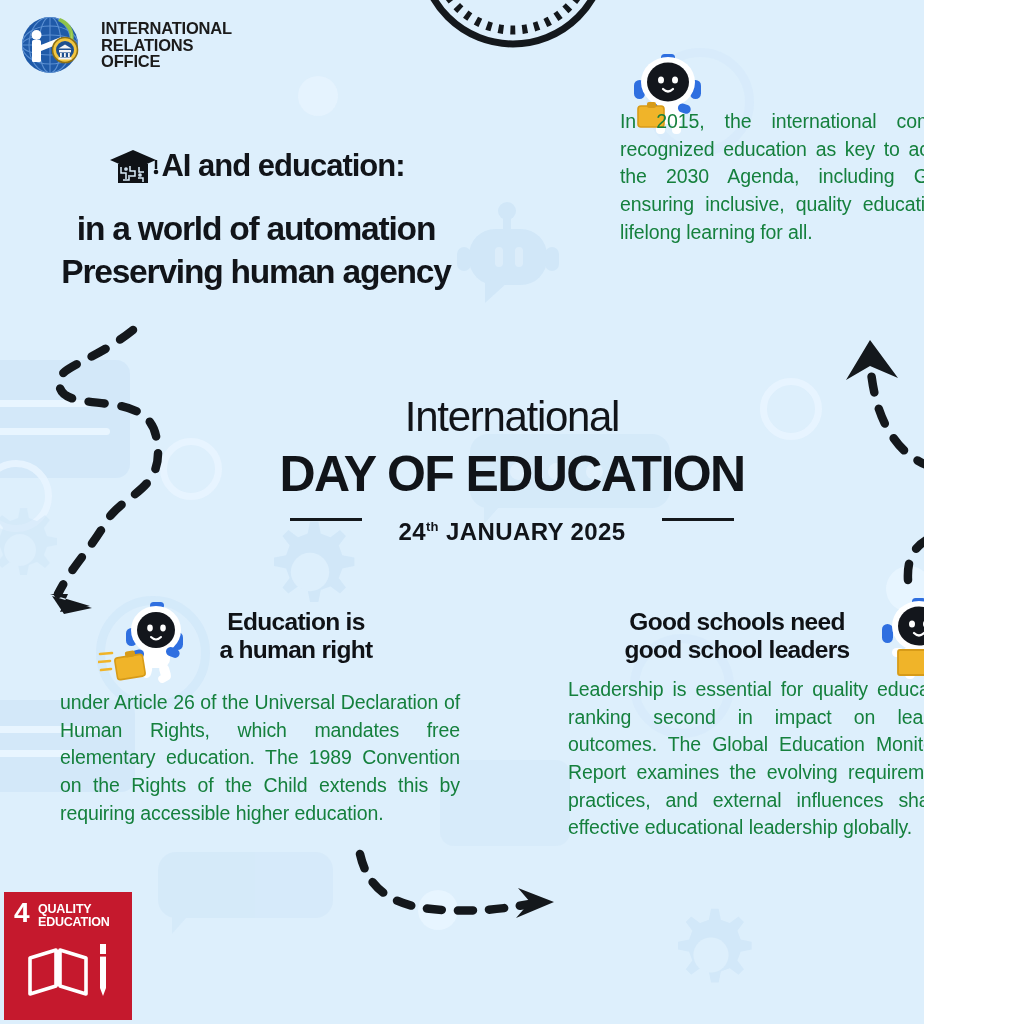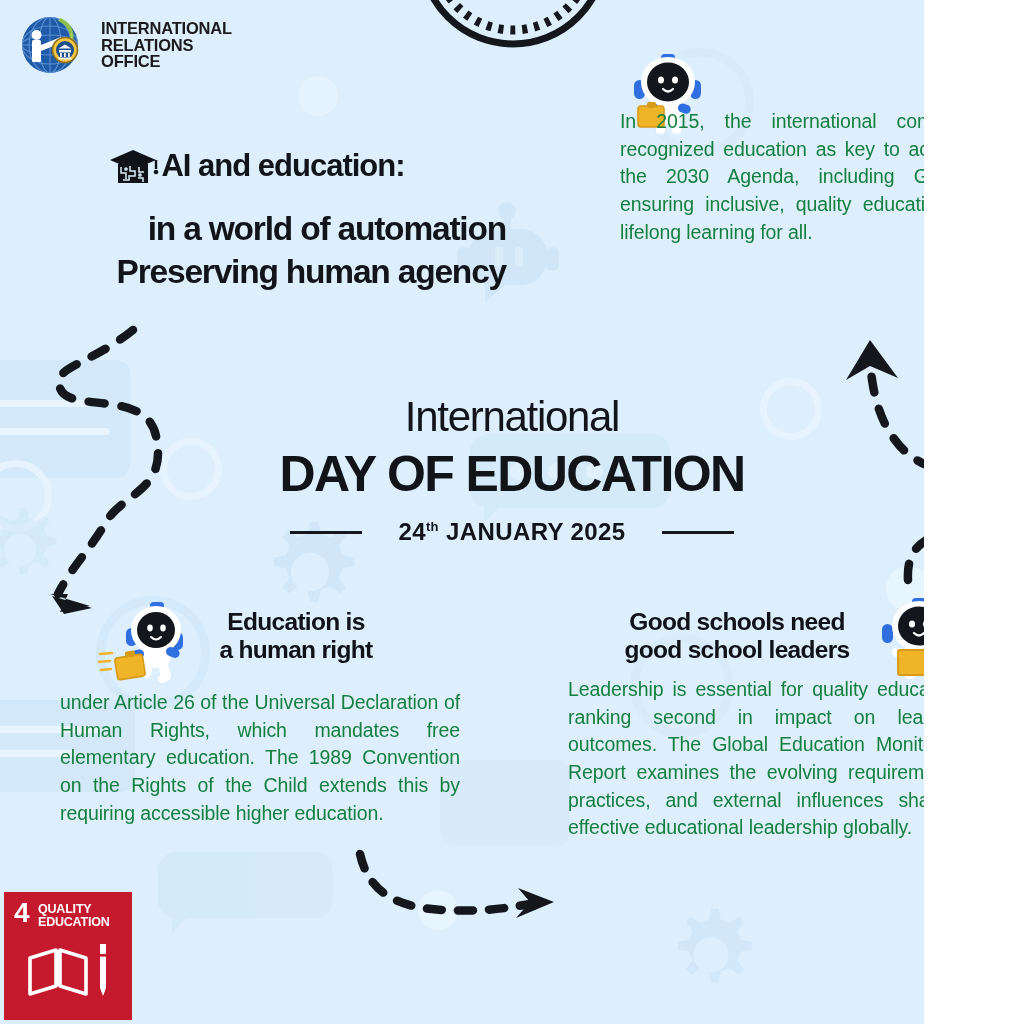--- a/index.html
+++ b/index.html
@@ -96,21 +96,21 @@
   .body-txt {
     text-align: justify;
     color: #15803d;
     letter-spacing: -0.1px;
   }
 
   
   #ai-title {
     left: 6px; top: 148px;
     width: 500px;
-    text-align: right;
+    text-align: center;
   }
   #ai-line1 {
     font-size: 31px;
     font-weight: bold;
     letter-spacing: -1px;
     line-height: 1;
     display: flex;
     align-items: center;
     justify-content: center;
     gap: 2px;
@@ -151,21 +151,21 @@
   }
   #c-line2 {
     font-size: 50px;
     font-weight: bold;
     letter-spacing: -1.6px;
     line-height: 1.1;
     margin-top: 9px;
   }
   #c-date-row {
     display: flex;
-    align-items: center;
+    align-items: flex-start;
     justify-content: center;
     gap: 36px;
     margin-top: 16px;
   }
   #c-date-row .rule {
     width: 72px; height: 3px; background: #14181c;
   }
   #c-date {
     font-size: 24px;
     font-weight: bold;

